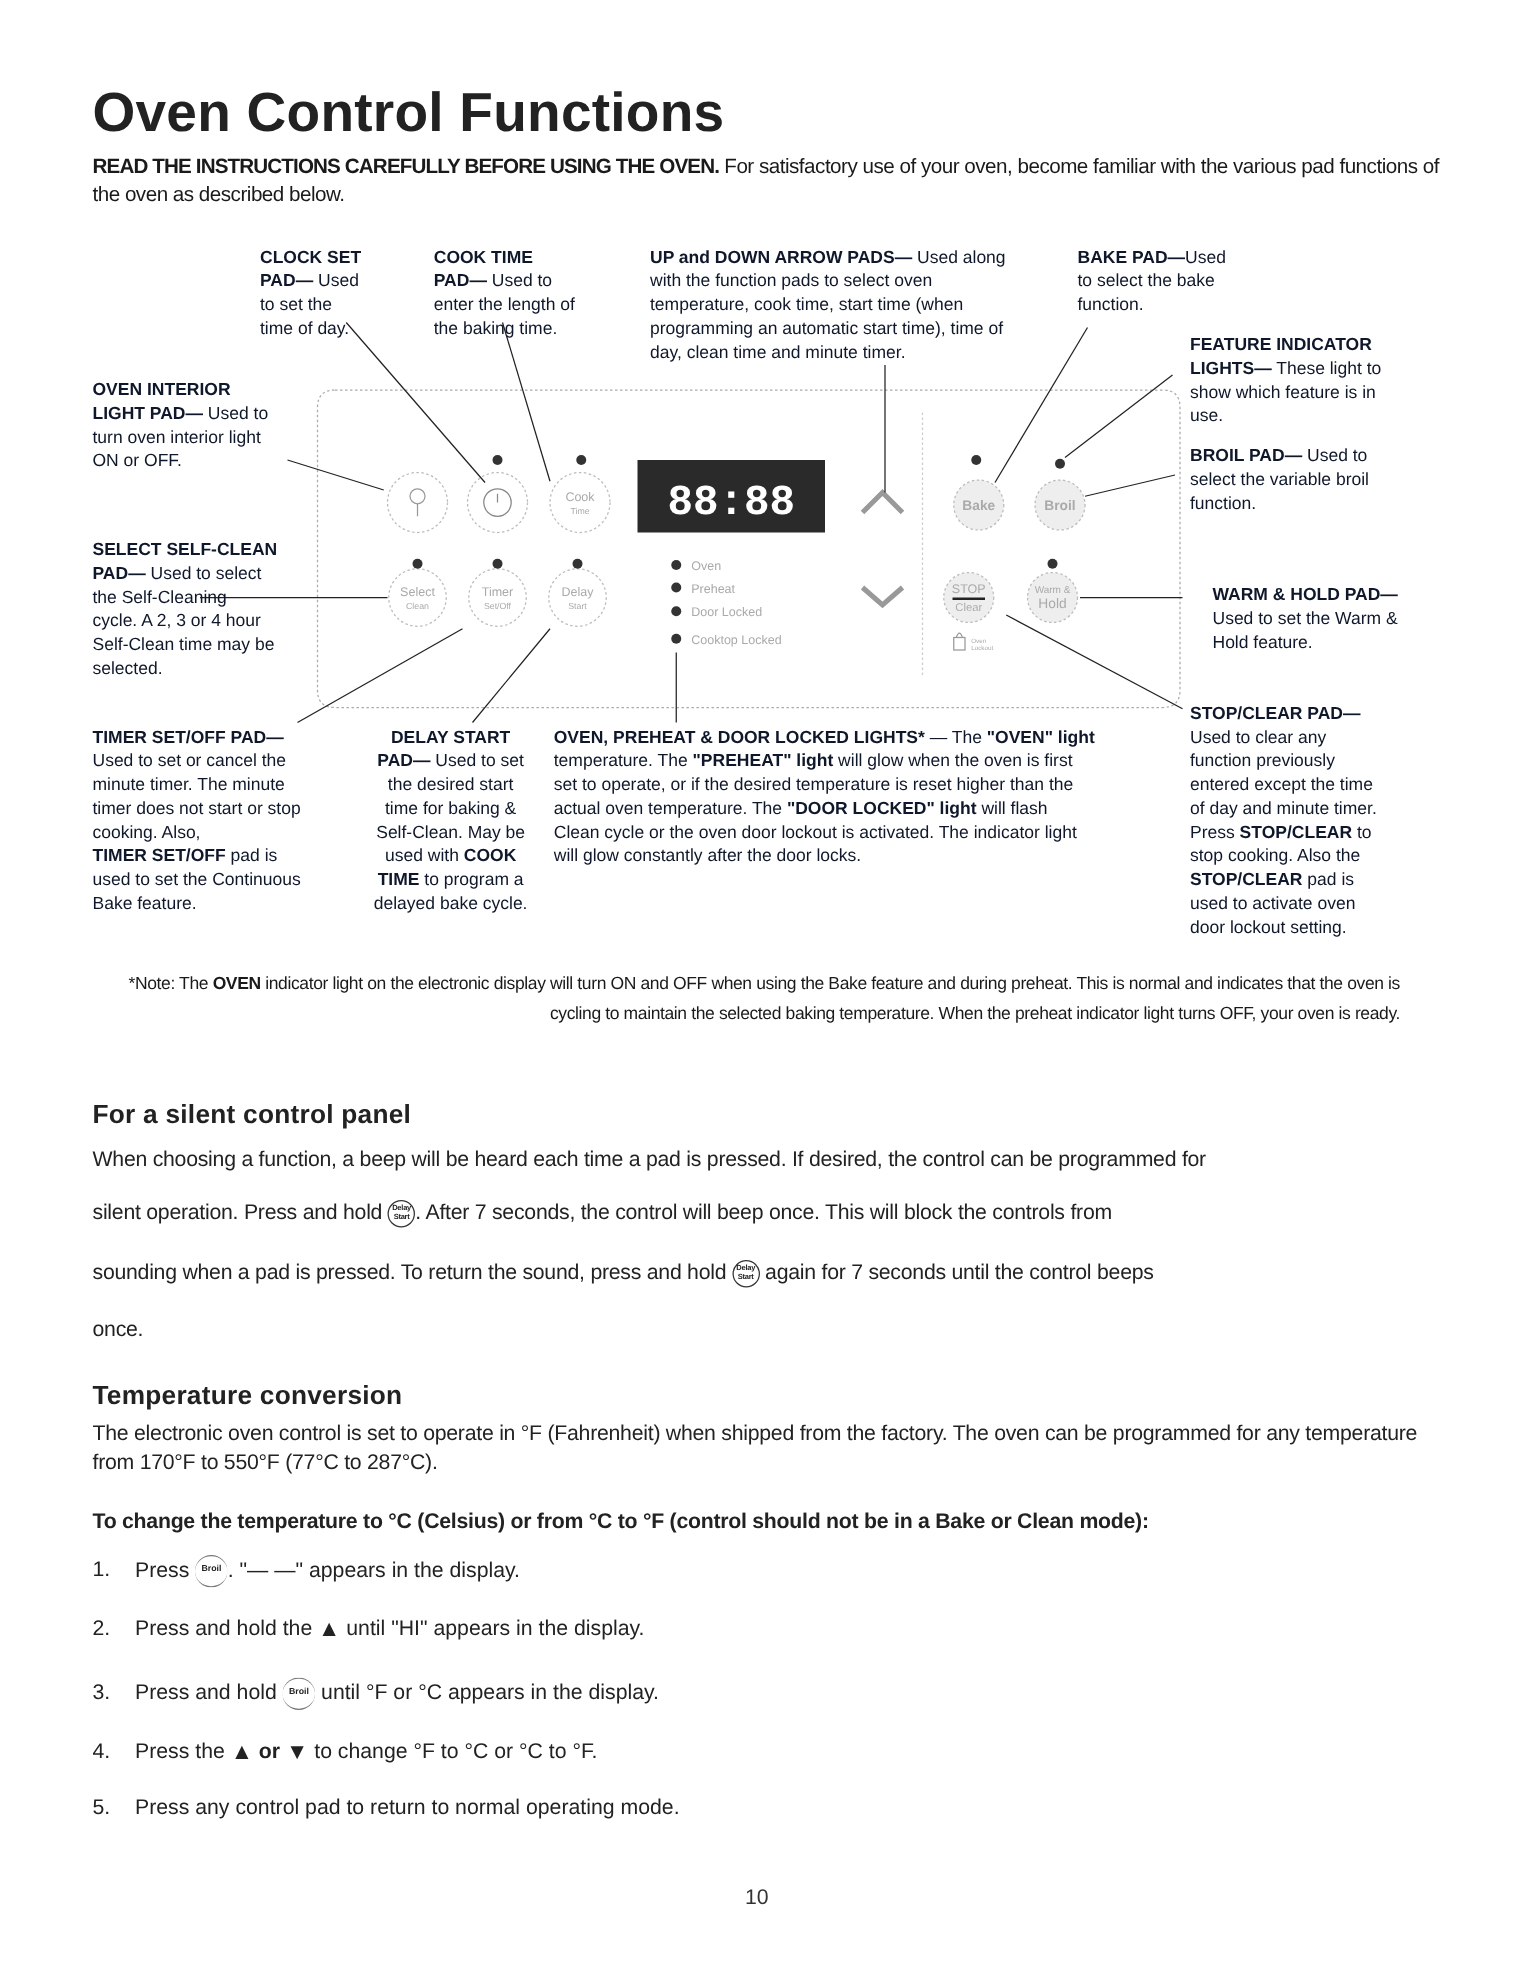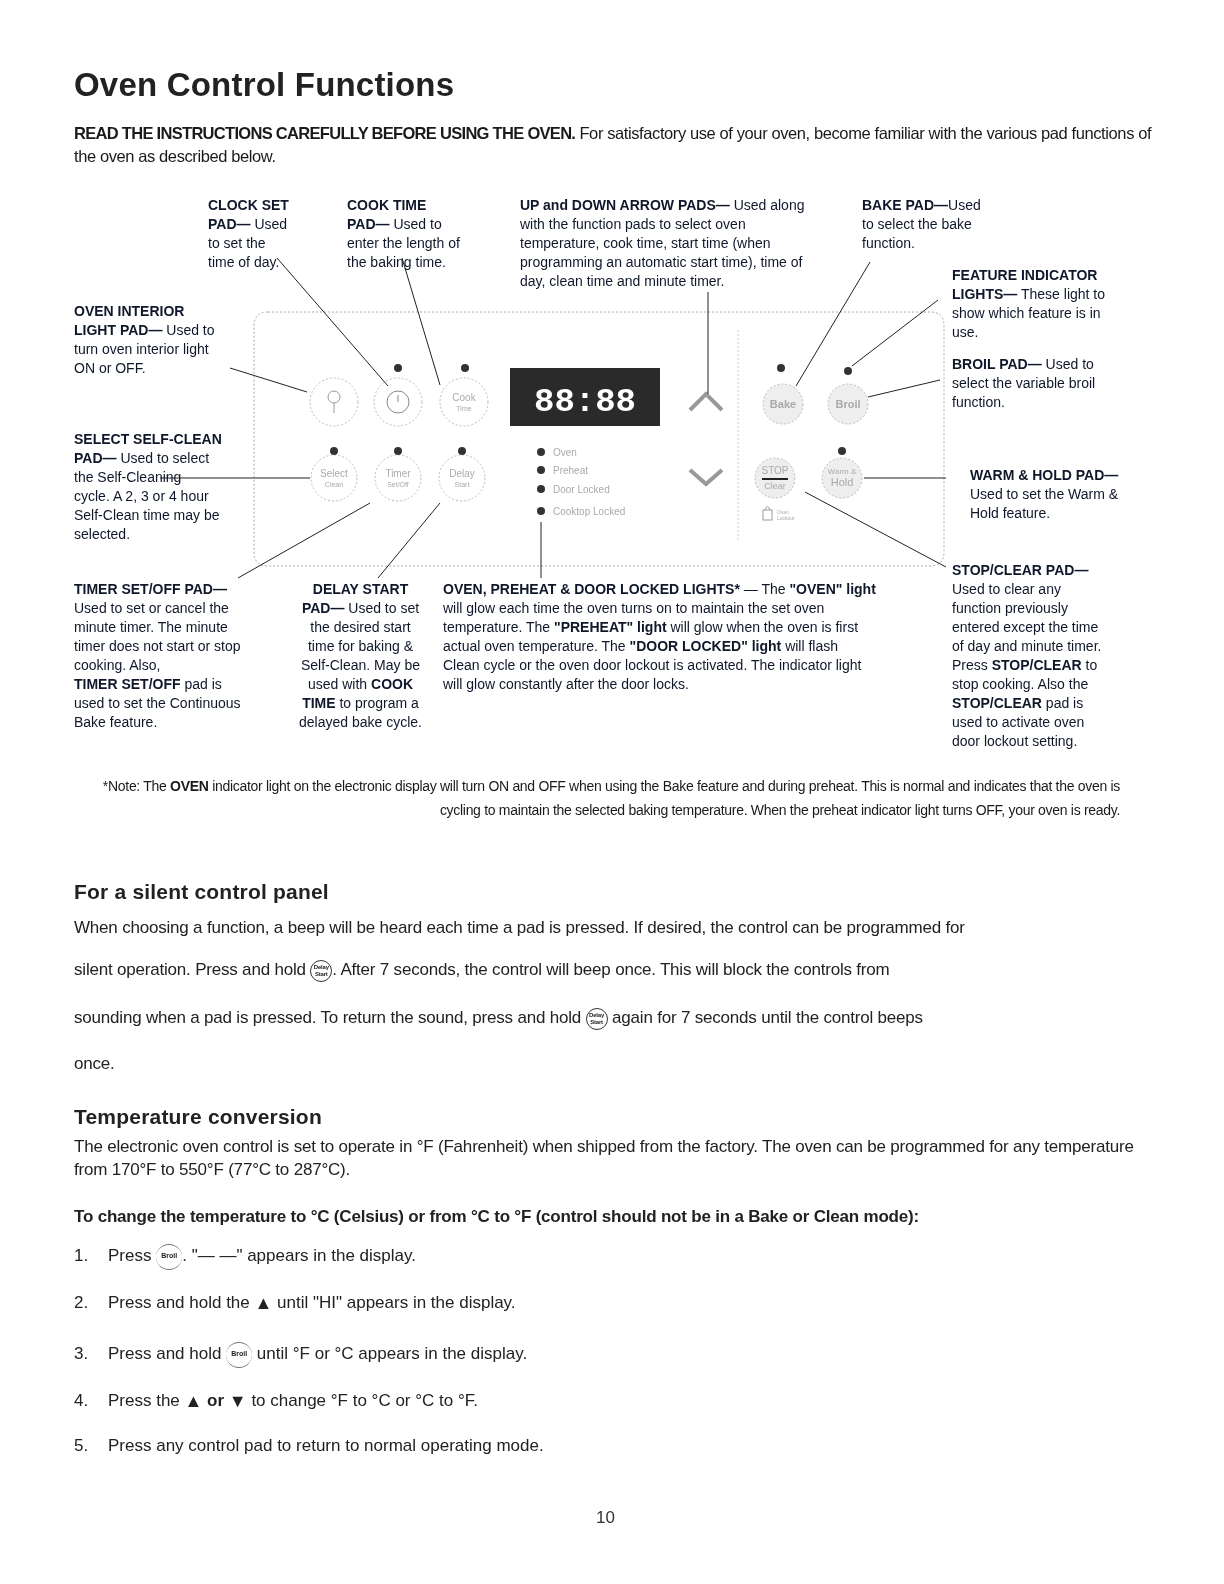--- a/index.html
+++ b/index.html
@@ -1,19 +1,19 @@
 <!DOCTYPE html>
 <html><head>
 <meta charset="utf-8">
 <style>
   html, body { margin: 0; padding: 0; background: #ffffff; }
   body { width: 1224px; height: 1584px; position: relative; overflow: hidden;
          font-family: "Liberation Sans", sans-serif; color: #1a1a1a; }
   .abs { position: absolute; }
-  .title { left: 74px; top: 66px; font-size: 33px; font-weight: bold; color: #222; letter-spacing: 0.2px; }
+  .title { left: 74px; top: 66px; font-size: 44px; font-weight: bold; color: #222; letter-spacing: 0.2px; }
   .intro { left: 74px; top: 122px; width: 1080px; font-size: 16.5px; line-height: 23px; letter-spacing: -0.4px; }
   .intro b { font-weight: bold; letter-spacing: -0.7px; }
   .lbl { font-size: 14px; line-height: 19px; color: #0f172a; }
   .lbl b { font-weight: bold; }
   .just { text-align: justify; }
   svg.diagram { position: absolute; left: 0; top: 0; }
   .note { left: 80px; top: 775px; width: 1040px; font-size: 14px; line-height: 23.5px; letter-spacing: -0.3px; text-align: right; }
   .note b { font-weight: bold; }
   .h2 { font-size: 21px; font-weight: bold; color: #222; letter-spacing: 0.2px; }
   .para { font-size: 17px; color: #222; letter-spacing: -0.2px; }
@@ -218,22 +218,22 @@
   <div><b>PAD—</b> <span>Used to set</span></div>
   <div>the desired start</div>
   <div>time for baking &amp;</div>
   <div>Self-Clean. May be</div>
   <div><span>used with </span><b>COOK</b></div>
   <div><b>TIME</b><span> to program a</span></div>
   <div>delayed bake cycle.</div>
 </div>
 <div class="abs lbl" style="left:443px;top:580px;width:500px;">
   <div><b>OVEN, PREHEAT &amp; DOOR LOCKED LIGHTS*</b><span> — The </span><b>"OVEN" light</b></div>
-  <div>will glow each time the oven turns on to maintain the set oven</div>
   <div><span>temperature. The </span><b>"PREHEAT" light</b><span> will glow when the oven is first</span></div>
+  <div>set to operate, or if the desired temperature is reset higher than the</div>
   <div><span>actual oven temperature. The </span><b>"DOOR LOCKED" light</b><span> will flash</span></div>
   <div>Clean cycle or the oven door lockout is activated. The indicator light</div>
   <div>will glow constantly after the door locks.</div>
 </div>
 <div class="abs lbl" style="left:952px;top:561px;width:180px;">
   <div><b>STOP/CLEAR PAD—</b></div>
   <div>Used to clear any</div>
   <div>function  previously</div>
   <div>entered except the time</div>
   <div>of day and minute timer.</div>

